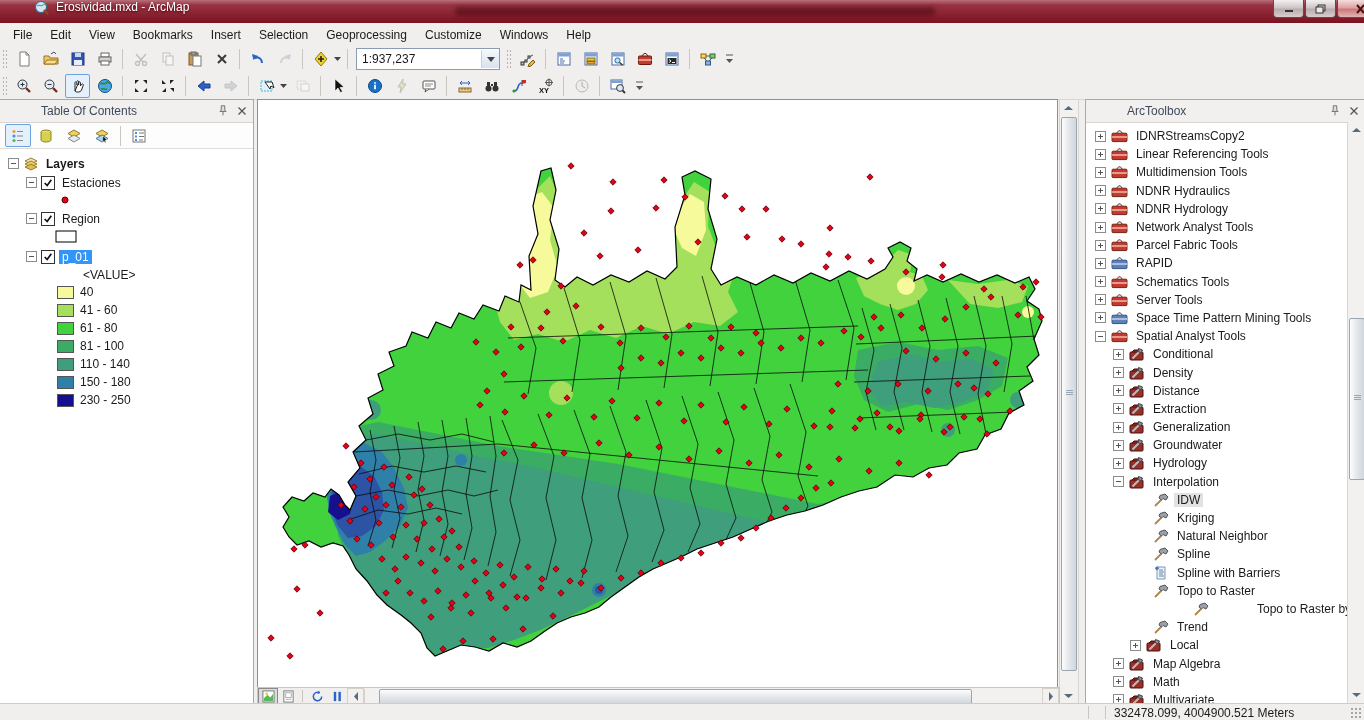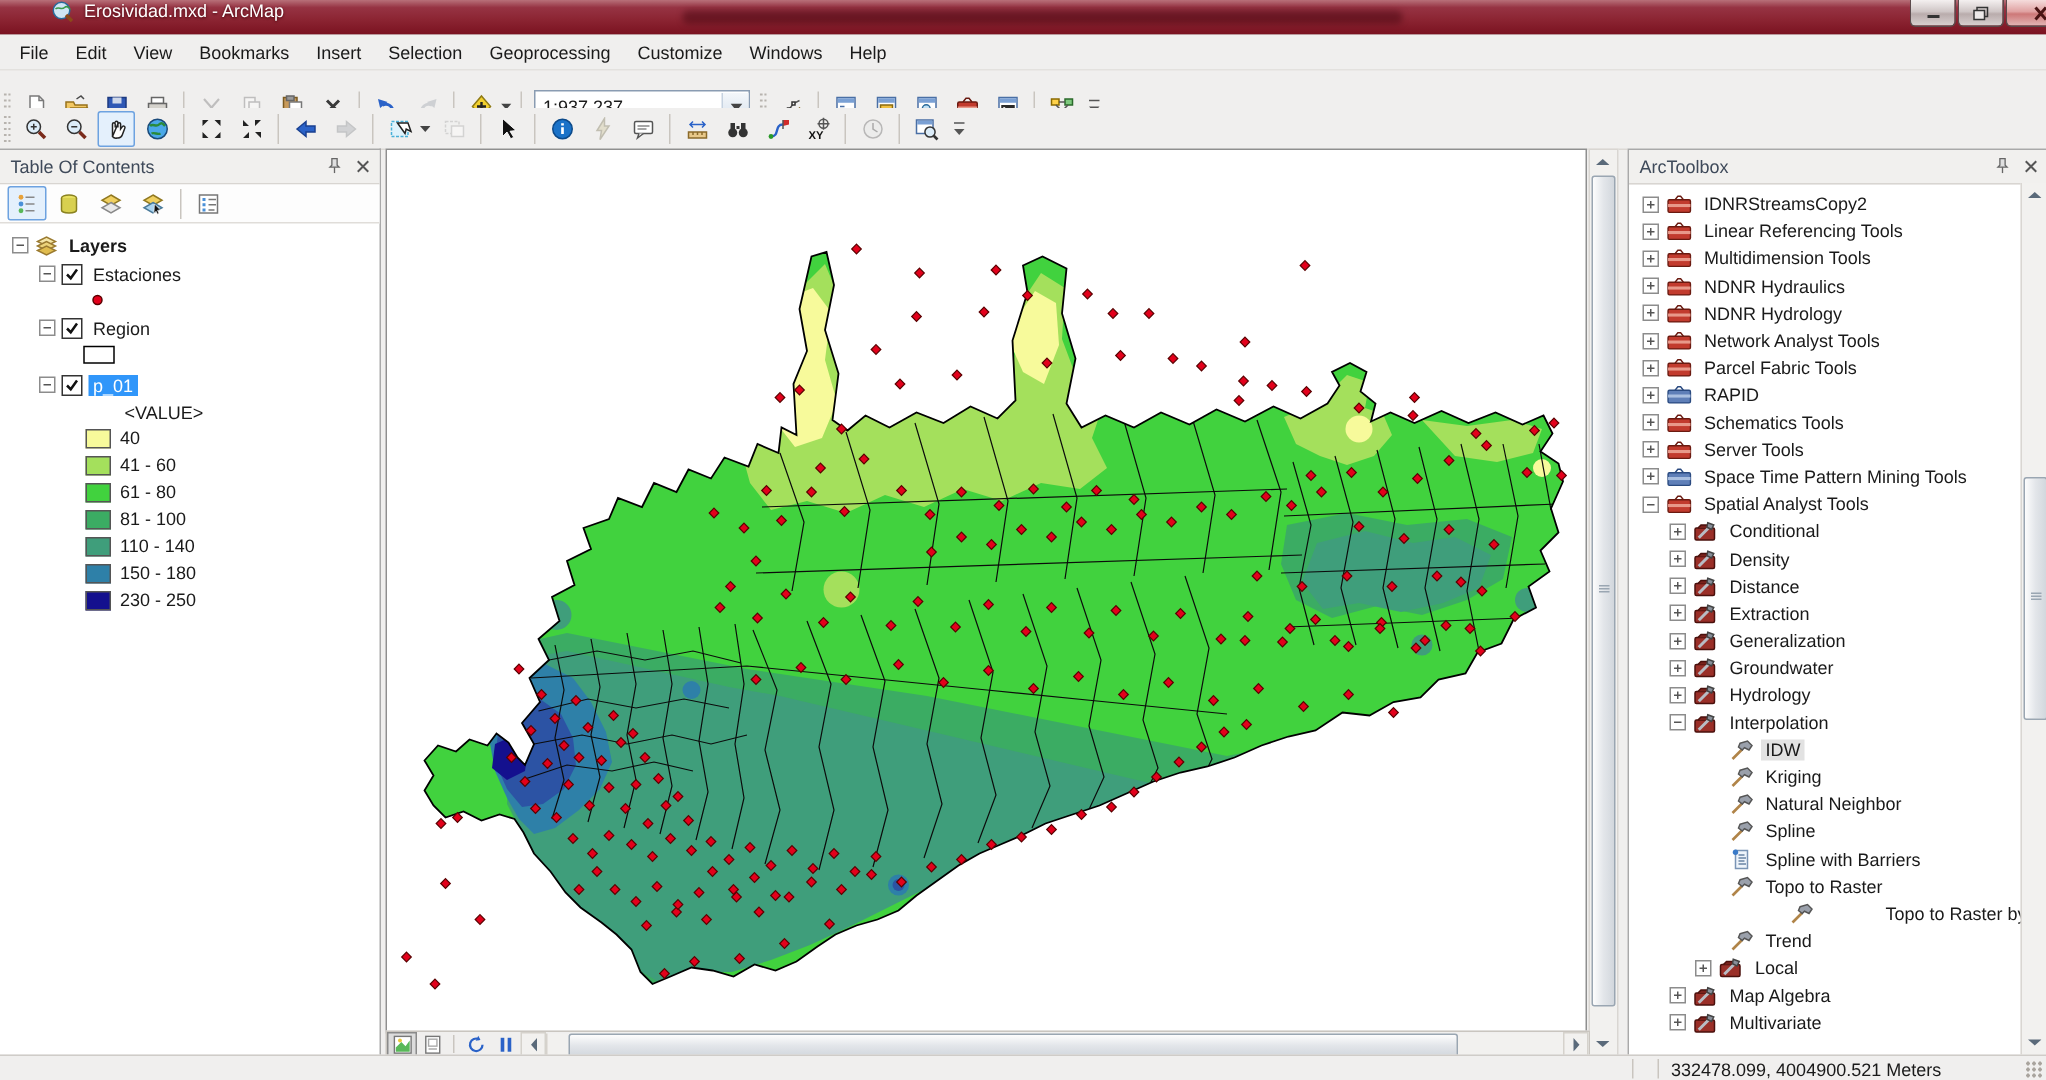--- a/index.html
+++ b/index.html
@@ -17,41 +17,41 @@
   .winbtn{width:29px;height:17px;border:1px solid #5c4a4c;border-top:none;border-radius:0 0 4px 4px;
     background:linear-gradient(180deg,#f4f0f0,#cfc6c6 45%,#b9acac 55%,#d8cfcf);
     display:flex;align-items:center;justify-content:center;margin-left:1px;}
   .winbtn.close{width:45px;background:linear-gradient(180deg,#f5dcdc,#e0a2a2 45%,#cd7878 55%,#e3b4b4);}
   
   .menubar{position:absolute;left:0;top:23px;width:1364px;height:23px;background:#f0efee;
     display:flex;align-items:center;padding-left:4px;border-bottom:1px solid #e3e1de;}
   .menuitem{padding:3px 9px;cursor:default;}
   
   .toolbar{position:absolute;left:0;width:1364px;background:#f0efee;display:flex;align-items:center;}
-  #tb1{top:58px;height:26px;}
+  #tb1{top:46px;height:26px;}
   #tb2{top:72px;height:27px;border-bottom:1px solid #dcd9d5;}
   .grip{width:5px;height:20px;margin:0 3px 0 2px;
     background-image:radial-gradient(circle,#b7b3ae 35%,transparent 40%);background-size:3px 4px;}
   .tbtn{width:23px;height:22px;border:1px solid transparent;border-radius:2px;
     display:flex;align-items:center;justify-content:center;margin:0 1px;}
   .tbtn svg{width:16px;height:16px;}
   .tbtn.disabled{opacity:.40;filter:grayscale(70%);}
   .tbtn.active{border-color:#6da2e0;background:#e4f0fc;}
   .tsep{width:1px;height:20px;background:#c9c5bf;margin:0 4px;}
   .ddarrow{width:11px;height:22px;display:flex;align-items:center;justify-content:center;margin-left:-2px;}
   .combo{width:142px;height:20px;background:#fff;border:1px solid #8a9cb2;display:flex;align-items:center;margin:0 4px;}
   .combo .cval{flex:1;padding-left:5px;}
   .combo .cbtn{width:17px;height:18px;border-left:1px solid #c6d2e0;
     background:linear-gradient(180deg,#f4f7fa,#d8e2ee);display:flex;align-items:center;justify-content:center;}
   .overflow{margin-left:2px;width:13px;height:22px;display:flex;flex-direction:column;align-items:center;justify-content:center;}
   
   .panel{position:absolute;background:#fff;border:1px solid #a9a9a9;}
   .phead{position:absolute;left:0;top:0;right:0;height:22px;background:#f1f0ee;border-bottom:1px solid #d8d5d1;
     display:flex;align-items:center;color:#3f4a5a;}
-  .phead .ptitle{flex:1;padding-left:7px;}
+  .phead .ptitle{flex:1;padding-left:7px;margin-left:34px;}
   .phico{width:16px;height:16px;margin-right:3px;display:flex;align-items:center;justify-content:center;}
   #tocPanel{left:0;top:99px;width:253px;height:604px;border-left:none;border-top:1px solid #a9a9a9;}
   .tocbar{position:absolute;left:0;top:23px;right:0;height:25px;background:#fdfdfd;border-bottom:1px solid #e0ddd9;
     display:flex;align-items:center;padding-left:4px;}
   .tocbar .tbtn{width:24px;height:21px;}
   #tocTree{position:absolute;left:0;top:49px;right:0;bottom:0;overflow:hidden;padding-top:5px;}
   .trow{height:19px;display:flex;align-items:center;}
   .exp{width:9px;height:9px;border:1px solid #8c8c8c;background:#fff;display:inline-flex;align-items:center;justify-content:center;flex:none;}
   .cb{width:12px;height:12px;border:1px solid #333;background:#fff;display:inline-flex;align-items:center;justify-content:center;flex:none;margin:0 4px;}
   .lbl{padding:0 3px;white-space:nowrap;}
@@ -1488,20 +1488,36 @@
             </svg>
           </span>
           <span style="margin: 0px 5px; display: flex;">
             <svg viewBox="0 0 16 16" width="16" height="16">
               <rect x="1" y="6" width="13" height="8" rx="1" fill="#9a2f28" stroke="#4a100c"></rect>
               <path d="M3 6l2-2h5l2 2" fill="#7a221c" stroke="#4a100c"></path>
               <path d="M3.5 12.5L11 5" stroke="#b8bcc4" stroke-width="2"></path>
               <path d="M9.5 2.5l4 1.5-1.5 3-3-1.5z" fill="#888f9a" stroke="#444"></path>
             </svg>
           </span>
+          <span class="lbl">Math</span>
+        </div>
+        <div class="arow" style="padding-left: 27px;">
+          <span class="exp">
+            <svg width="7" height="7" viewBox="0 0 7 7">
+              <path d="M1 3.5h5M3.5 1v5" stroke="#555"></path>
+            </svg>
+          </span>
+          <span style="margin: 0px 5px; display: flex;">
+            <svg viewBox="0 0 16 16" width="16" height="16">
+              <rect x="1" y="6" width="13" height="8" rx="1" fill="#9a2f28" stroke="#4a100c"></rect>
+              <path d="M3 6l2-2h5l2 2" fill="#7a221c" stroke="#4a100c"></path>
+              <path d="M3.5 12.5L11 5" stroke="#b8bcc4" stroke-width="2"></path>
+              <path d="M9.5 2.5l4 1.5-1.5 3-3-1.5z" fill="#888f9a" stroke="#444"></path>
+            </svg>
+          </span>
           <span class="lbl">Multivariate</span>
         </div>
       </div>
   </div>
   <div id="atbScroll">
     <div class="vsb" style="top:0">
         <svg width="9" height="6" viewBox="0 0 9 6">
           <path d="M0 5l4.5-4L9 5z" fill="#5a6a7a"></path>
         </svg>
       </div>

